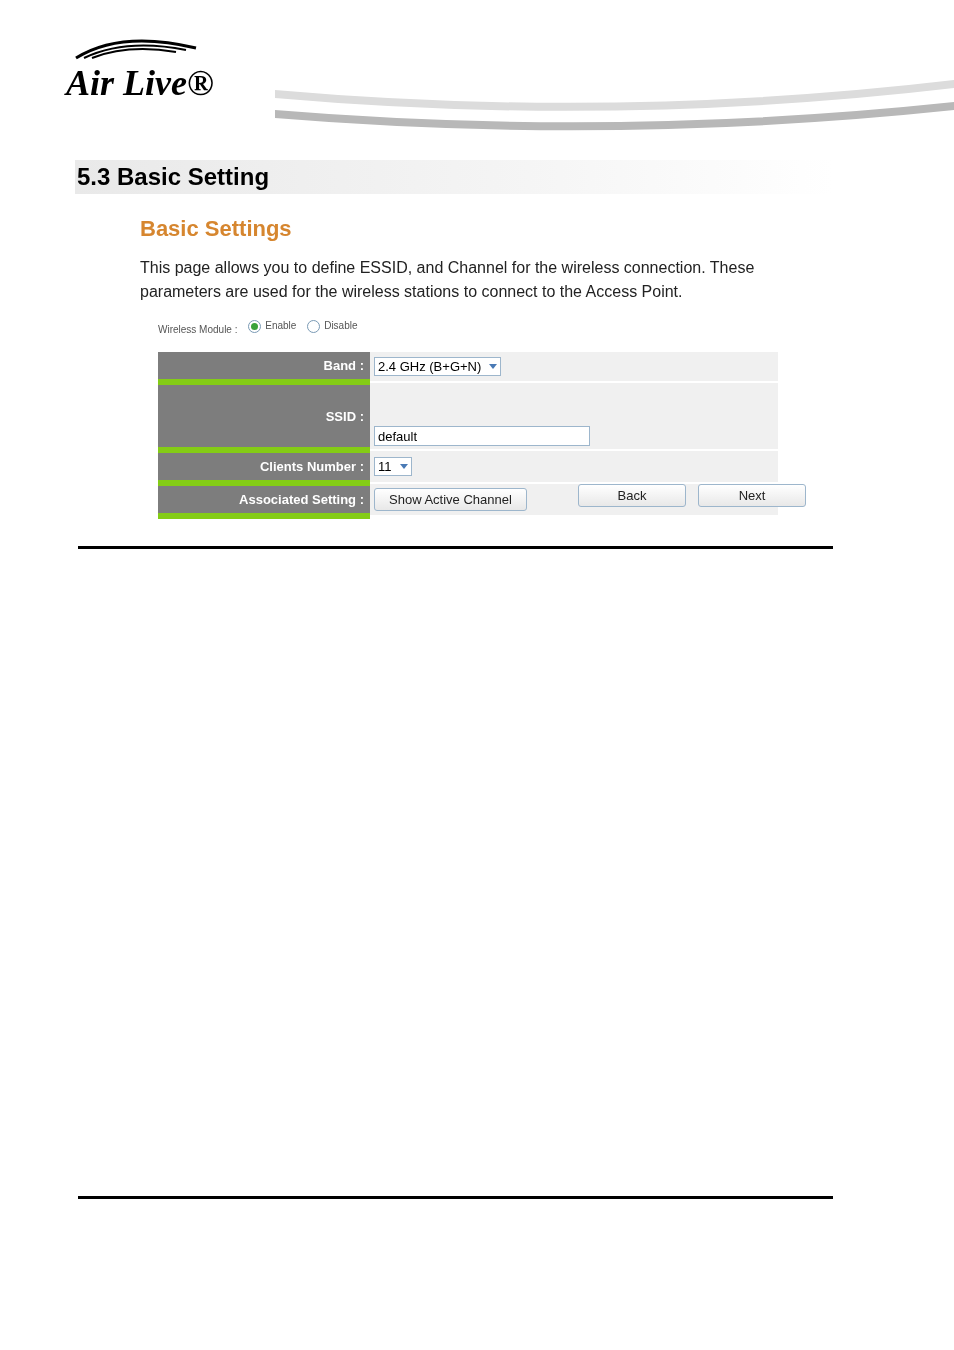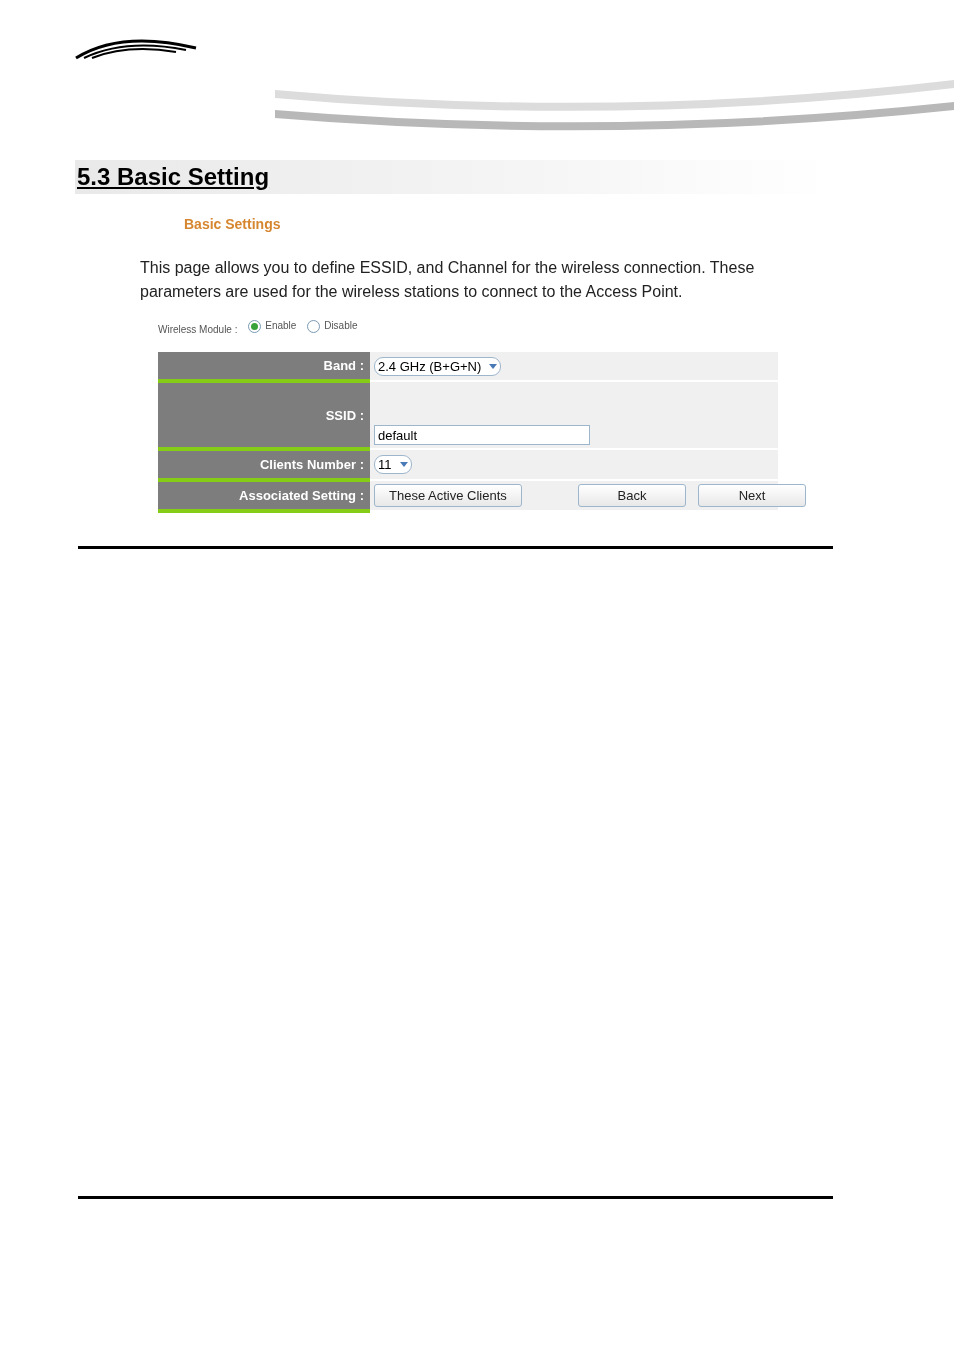--- a/index.html
+++ b/index.html
@@ -4,51 +4,52 @@
 <style>
   html,body{margin:0;padding:0;background:#fff;font-family:Arial,Helvetica,sans-serif;color:#000;}
   .page{width:954px;height:1350px;position:relative;box-sizing:border-box;}
   .logo{position:absolute;left:66px;top:34px;width:210px;height:70px;}
   .logo-text{font-family:"Times New Roman",serif;font-style:italic;font-weight:900;font-size:36px;letter-spacing:0px;color:#000;position:absolute;left:0;bottom:0;}
   .logo-arc{position:absolute;left:0;top:-6px;}
   .swoosh{position:absolute;left:275px;top:80px;width:680px;height:60px;overflow:hidden;}
   .heading-bar{position:absolute;left:75px;top:160px;width:758px;height:34px;
     background:linear-gradient(to right,#e9e9e9 0%,#f5f5f5 60%,#fff 100%);
     display:flex;align-items:center;}
-  .heading-bar h1{margin:0;font-size:24px;font-weight:bold;color:#000;padding-left:2px;text-decoration:underline;}
-  .subheading{position:absolute;left:140px;top:216px;font-size:14px;font-weight:bold;color:#d6862f;margin-left:44px;}
+  .heading-bar h1{margin:0;font-size:24px;font-weight:bold;color:#000;padding-left:2px;}
+  .subheading{position:absolute;left:140px;top:216px;font-size:22px;font-weight:bold;color:#d6862f;}
   .descr{position:absolute;left:140px;top:256px;width:640px;font-size:16px;line-height:1.5;color:#222;}
   .module-row{position:absolute;left:158px;top:320px;font-size:10px;color:#555;}
   .radio-group{display:inline-flex;align-items:flex-start;gap:4px;margin-left:8px;}
   .radio{width:13px;height:13px;border:1px solid #7a9ab5;border-radius:50%;display:inline-block;position:relative;box-sizing:border-box;background:#fff;}
   .radio.checked::after{content:"";position:absolute;left:2px;top:2px;width:7px;height:7px;border-radius:50%;background:#3aa23a;}
   .tbl{position:absolute;left:158px;top:352px;width:620px;border-collapse:collapse;}
   .tbl td{padding:0;}
-  .tbl .lab{width:206px;background:#7d7d7d;color:#fff;font-weight:bold;font-size:13px;text-align:right;padding:6px 6px 6px 0;border-bottom:4px solid #84cc16;}
+  .tbl .lab{width:206px;background:#7d7d7d;color:#fff;font-weight:bold;font-size:13px;text-align:right;padding:6px 6px 6px 0;border-bottom:6px solid #84cc16;}
   .tbl .val{background:#f0f0f0;border-bottom:2px solid #fff;padding:3px 4px;}
   .sel,.inp{font-family:Arial;font-size:13px;background:#fff;border:1px solid #9db6cc;box-sizing:border-box;padding:1px 3px;}
-  .sel{display:inline-flex;align-items:center;gap:4px;border-radius:9px;}
+  .sel{display:inline-flex;align-items:center;gap:4px;}
   .sel .chev{width:0;height:0;border-left:4px solid transparent;border-right:4px solid transparent;border-top:5px solid #4a7ab5;display:inline-block;margin-left:4px;}
   .inp{width:216px;height:20px;margin-top:40px;}
   .btn{display:inline-block;background:linear-gradient(#fff,#e8e8e8);border:1px solid #9db6cc;border-radius:3px;font-size:13px;text-align:center;padding:3px 14px;cursor:pointer;color:#222;}
   .nav-btns{position:absolute;left:578px;top:484px;display:flex;gap:12px;}
   .nav-btns .btn{width:78px;padding:3px 14px;}
   .hr1{position:absolute;left:78px;top:546px;width:755px;height:3px;background:#000;}
   .hr2{position:absolute;left:78px;top:1196px;width:755px;height:3px;background:#000;}
 </style>
 </head>
 <body>
 <div class="page">
 
   <div class="logo">
     <svg class="logo-arc" width="150" height="36">
       <path d="M10 30 Q55 2 130 20" stroke="#000" stroke-width="3" fill="none"></path>
       <path d="M18 30 Q60 10 120 22" stroke="#000" stroke-width="2" fill="none"></path>
       <path d="M26 30 Q62 16 110 24" stroke="#000" stroke-width="2" fill="none"></path>
     </svg>
+    <div class="logo-text">Air Live®</div>
   </div>
 
   <div class="swoosh">
     <svg width="680" height="60">
       <path d="M0 10 Q340 40 680 0 L680 8 Q340 48 0 18 Z" fill="#dcdcdc"></path>
       <path d="M0 30 Q340 58 680 22 L680 30 Q340 66 0 38 Z" fill="#b8b8b8"></path>
     </svg>
   </div>
 
   <div class="heading-bar">
@@ -92,21 +93,21 @@
       <td class="val">
         <span class="sel">
           <span>11</span>
           <span class="chev"></span>
         </span>
       </td>
     </tr>
     <tr>
       <td class="lab">Associated Setting :</td>
       <td class="val">
-        <span class="btn">These Active Clients</span>
+        <span class="btn">Show Active Channel</span>
       </td>
     </tr>
   </tbody>
     </table>
 
   <div class="nav-btns">
     <span class="btn">Back</span>
     <span class="btn">Next</span>
   </div>
 

